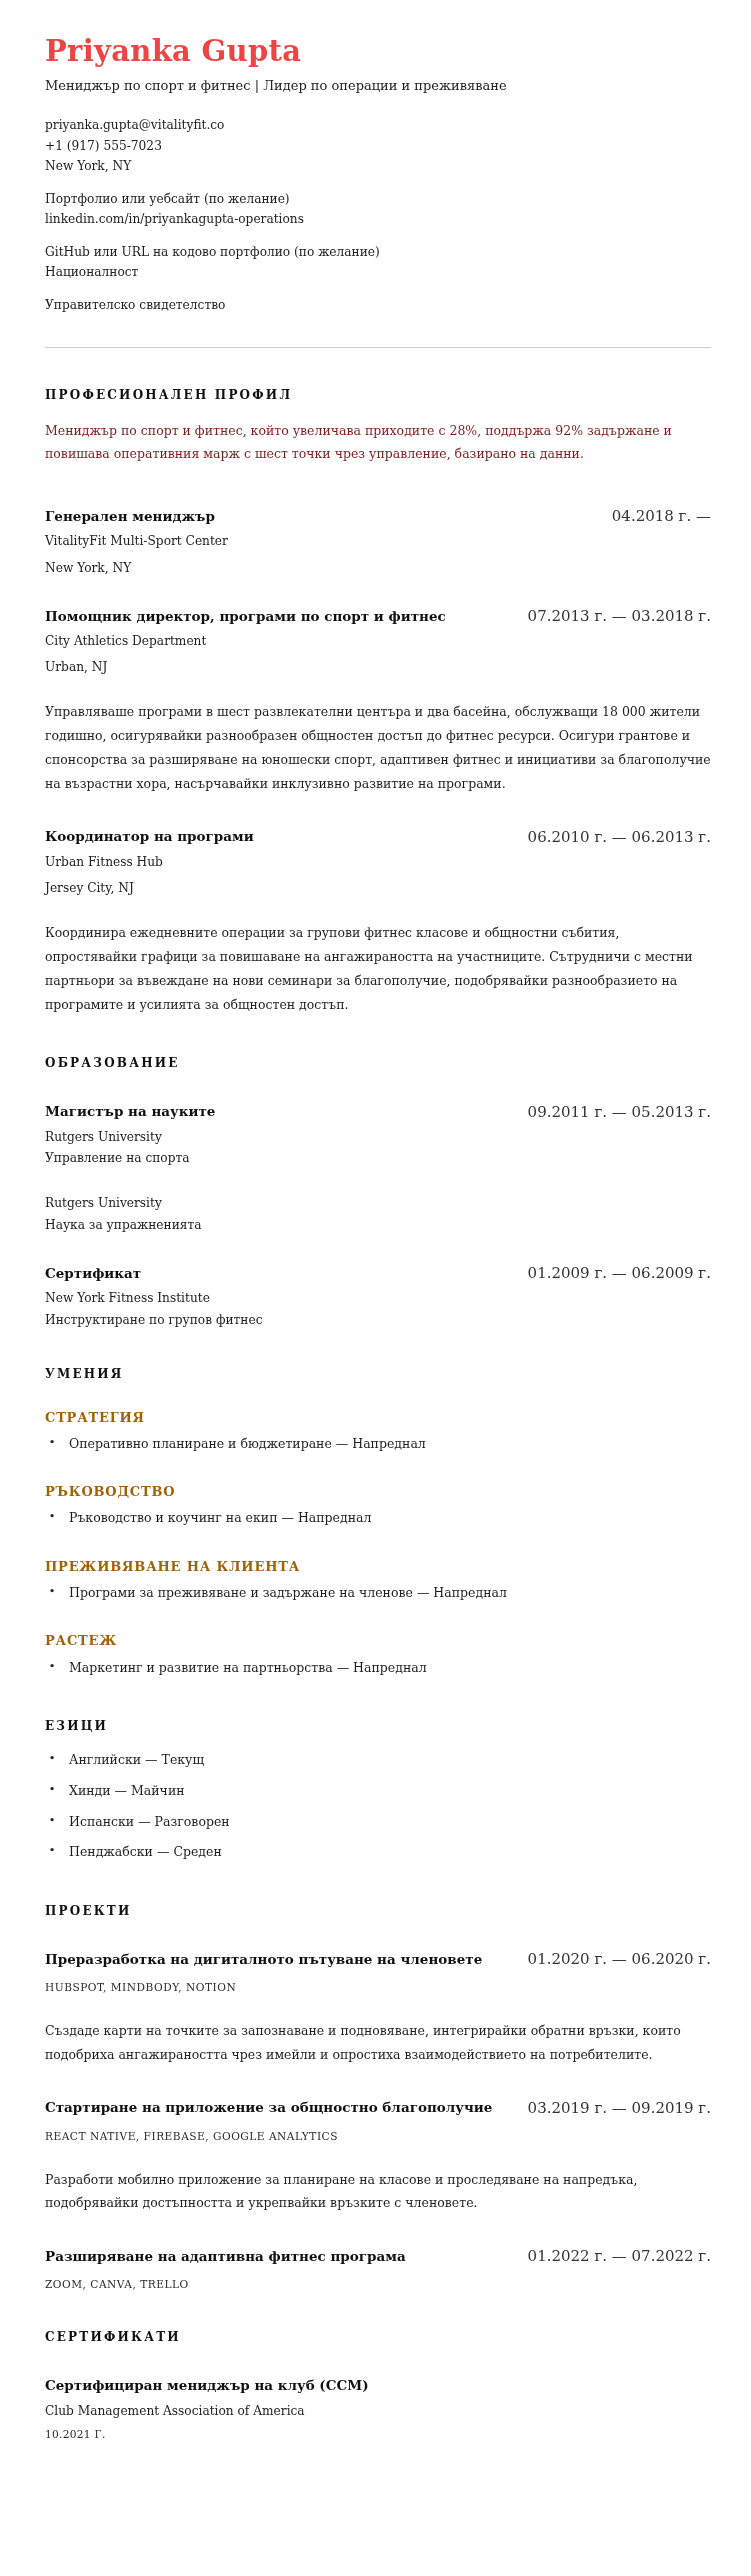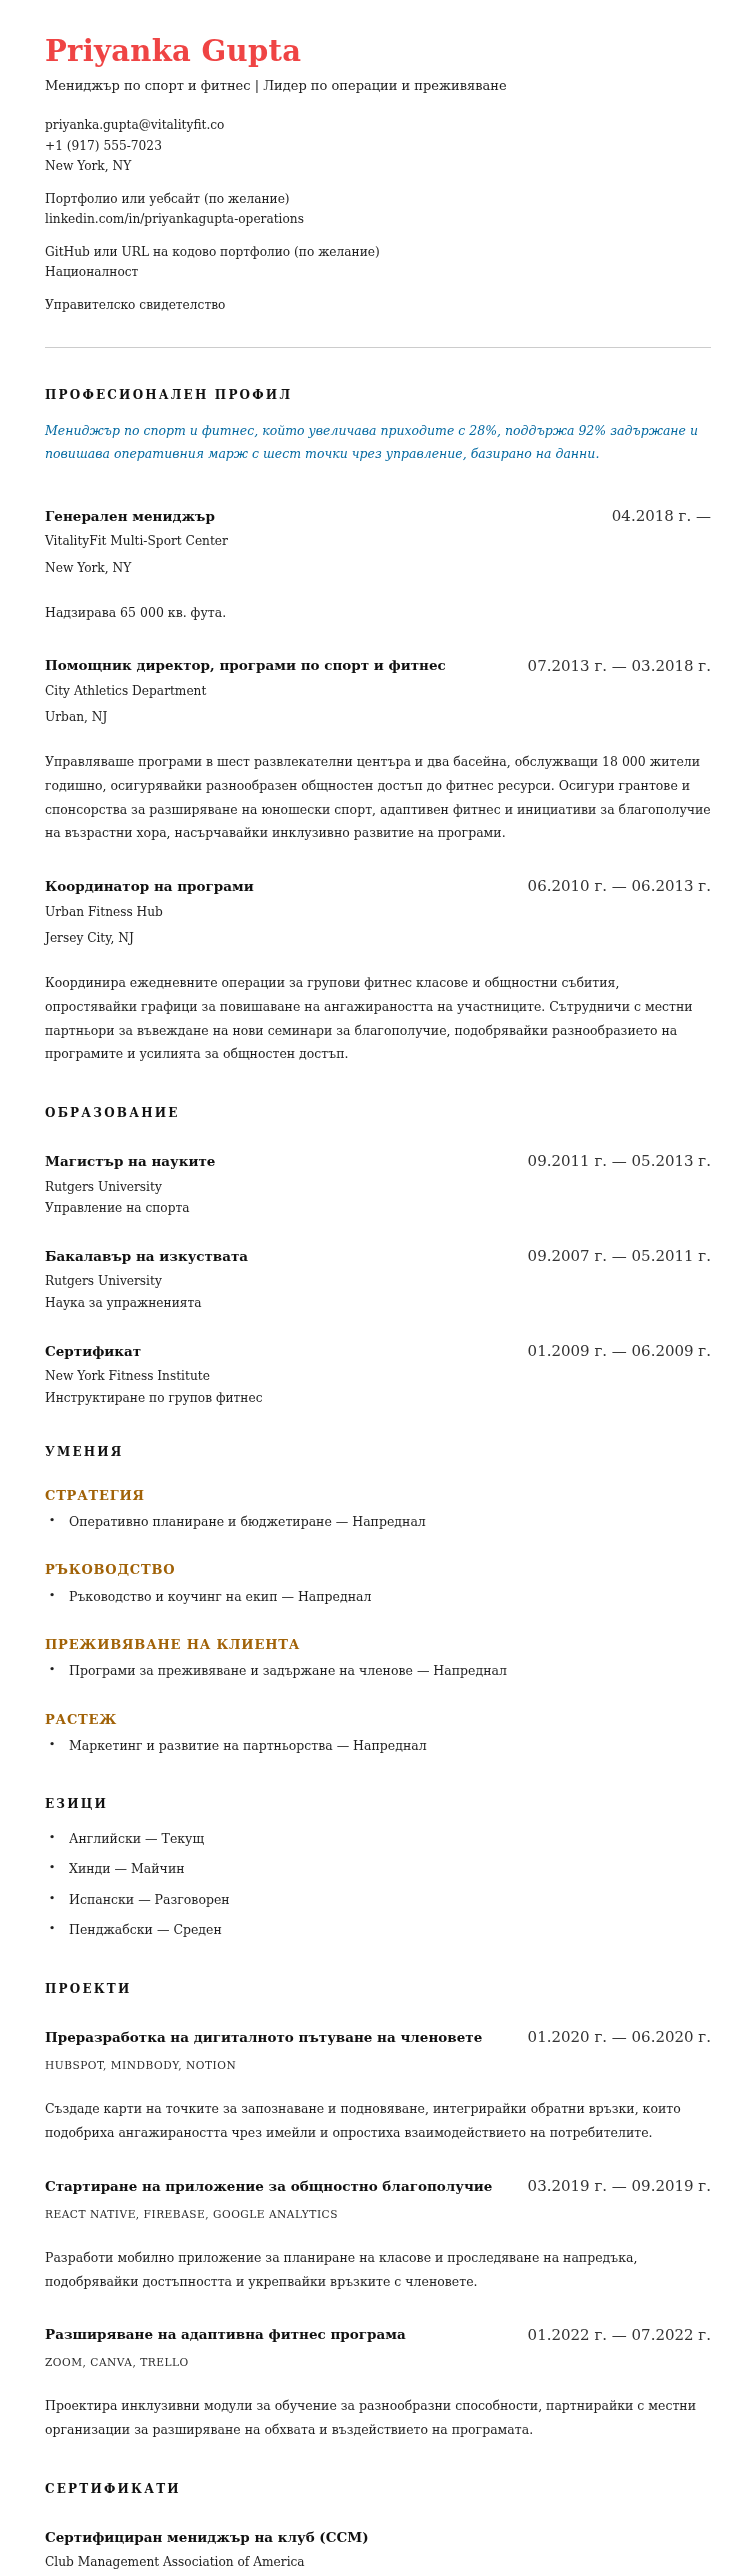--- a/index.html
+++ b/index.html
@@ -60,23 +60,22 @@
     font-size: 12px;
     font-weight: 700;
     letter-spacing: 2.2px;
     color: #111111;
   }
 
   .profile-text {
     margin: 17.5px 0 0 0;
     font-size: 12.5px;
     line-height: 1.85;
-    color: #0369a1;
+    color: #7f1d1d;
     max-width: 670px;
-    font-style: italic;
   }
 
   
   .entry { margin-top: 31px; }
   .entry-head {
     display: flex;
     justify-content: space-between;
     align-items: flex-start;
     column-gap: 30px;
   }
@@ -190,21 +189,20 @@
 
   <section>
 
     <article class="entry">
       <div class="entry-head">
         <h3 class="entry-title">Генерален мениджър</h3>
         <span class="entry-dates">04.2018 г. —</span>
       </div>
       <div class="entry-sub">VitalityFit Multi-Sport Center</div>
       <div class="entry-sub2">New York, NY</div>
-      <p class="entry-desc">Надзирава 65 000 кв. фута.</p>
     </article>
 
     <article class="entry">
       <div class="entry-head">
         <h3 class="entry-title">Помощник директор, програми по спорт и фитнес</h3>
         <span class="entry-dates">07.2013 г. — 03.2018 г.</span>
       </div>
       <div class="entry-sub">City Athletics Department</div>
       <div class="entry-sub2">Urban, NJ</div>
       <p class="entry-desc">Управляваше програми в шест развлекателни центъра и два басейна, обслужващи 18 000 жители годишно, осигурявайки разнообразен общностен достъп до фитнес ресурси. Осигури грантове и спонсорства за разширяване на юношески спорт, адаптивен фитнес и инициативи за благополучие на възрастни хора, насърчавайки инклузивно развитие на програми.</p>
@@ -227,24 +225,20 @@
     <article class="entry">
       <div class="entry-head">
         <h3 class="entry-title">Магистър на науките</h3>
         <span class="entry-dates">09.2011 г. — 05.2013 г.</span>
       </div>
       <div class="entry-sub">Rutgers University</div>
       <div class="entry-sub">Управление на спорта</div>
     </article>
 
     <article class="entry">
-      <div class="entry-head">
-        <h3 class="entry-title">Бакалавър на изкуствата</h3>
-        <span class="entry-dates">09.2007 г. — 05.2011 г.</span>
-      </div>
       <div class="entry-sub">Rutgers University</div>
       <div class="entry-sub">Наука за упражненията</div>
     </article>
 
     <article class="entry">
       <div class="entry-head">
         <h3 class="entry-title">Сертификат</h3>
         <span class="entry-dates">01.2009 г. — 06.2009 г.</span>
       </div>
       <div class="entry-sub">New York Fitness Institute</div>
@@ -314,21 +308,20 @@
       <div class="tech-line">REACT NATIVE, FIREBASE, GOOGLE ANALYTICS</div>
       <p class="entry-desc">Разработи мобилно приложение за планиране на класове и проследяване на напредъка, подобрявайки достъпността и укрепвайки връзките с членовете.</p>
     </article>
 
     <article class="entry">
       <div class="entry-head">
         <h3 class="entry-title">Разширяване на адаптивна фитнес програма</h3>
         <span class="entry-dates">01.2022 г. — 07.2022 г.</span>
       </div>
       <div class="tech-line">ZOOM, CANVA, TRELLO</div>
-      <p class="entry-desc">Проектира инклузивни модули за обучение за разнообразни способности, партнирайки с местни организации за разширяване на обхвата и въздействието на програмата.</p>
     </article>
   </section>
 
   <section>
     <h2 class="section-title">СЕРТИФИКАТИ</h2>
 
     <article class="entry">
       <h3 class="entry-title">Сертифициран мениджър на клуб (CCM)</h3>
       <div class="entry-sub">Club Management Association of America</div>
       <div class="cert-date">10.2021 Г.</div>

